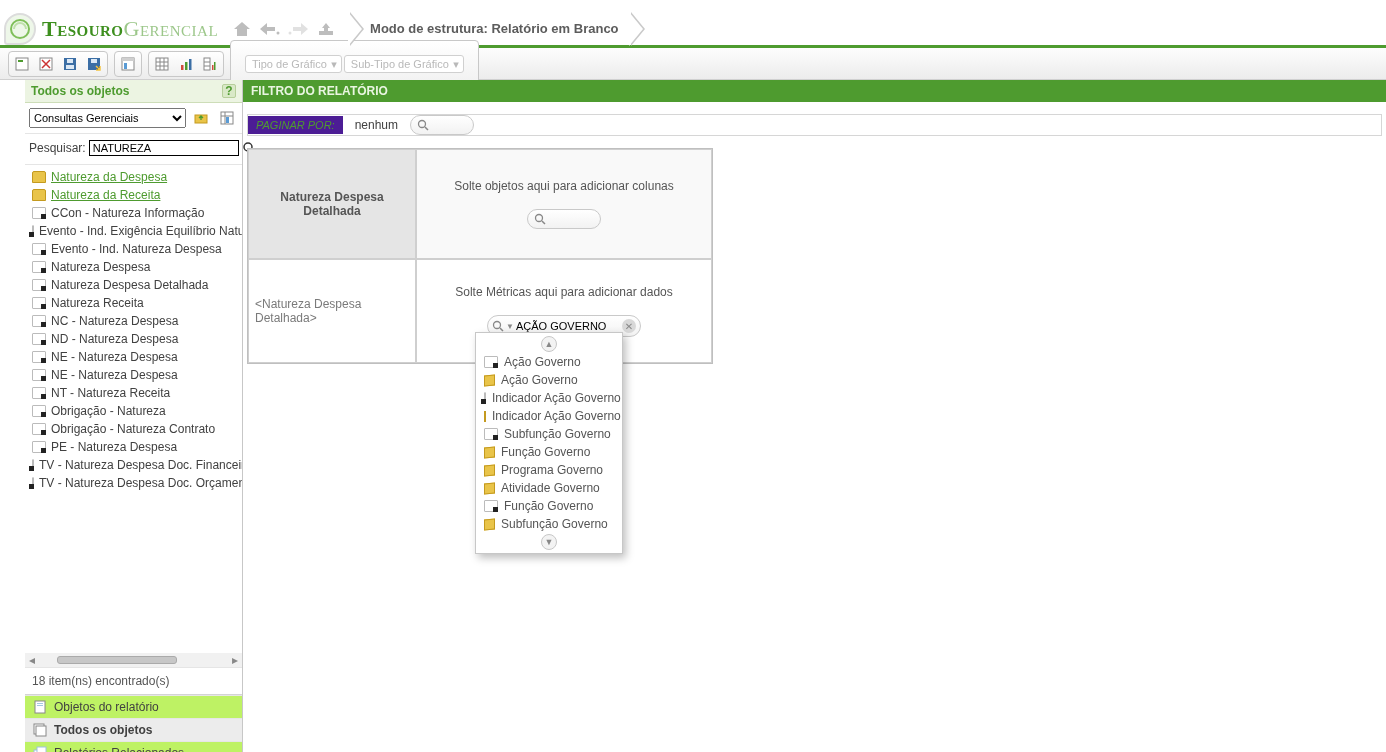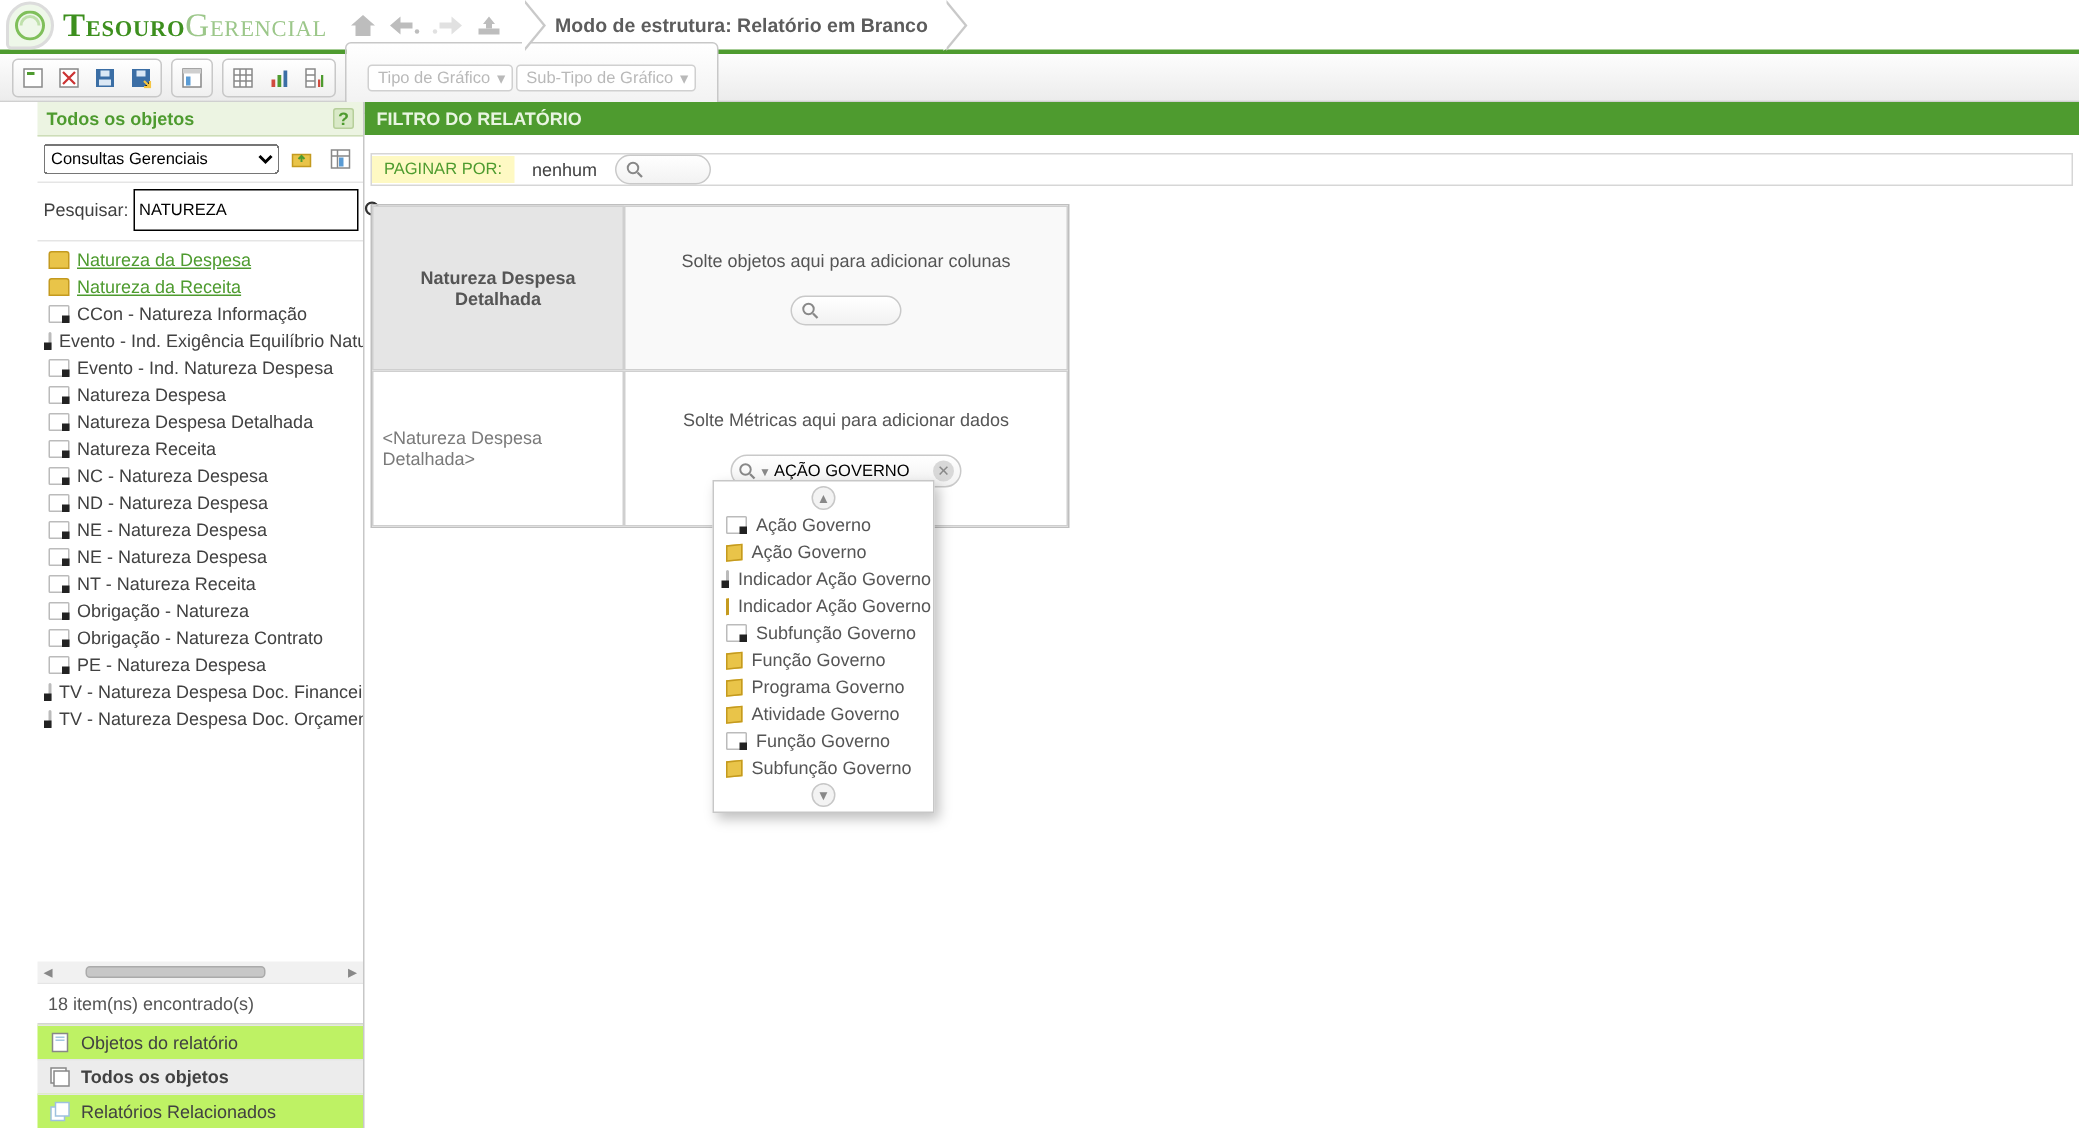--- a/index.html
+++ b/index.html
@@ -1,20 +1,20 @@
 <!DOCTYPE html>
 <html><head>
 <meta charset="utf-8">
 <style>
   * { box-sizing: border-box; margin: 0; padding: 0; }
   html, body { height: 100%; font-family: "Segoe UI", Tahoma, sans-serif; font-size: 12px; color: #414141; }
   .row { display: flex; align-items: center; }
 
   
-  .header { display: flex; align-items: center; height: 36px; border-bottom: 3px solid #4e9b2f; background: #fff; padding: 0 4px; }
+  .header { display: flex; align-items: center; height: 36px; border-bottom: 3px solid #4e9b2f; background: #fff; padding: 0 4px; margin-top: 12px; }
   .logo-badge { width: 32px; height: 32px; border: 2px solid #dcdcdc; border-radius: 18px 18px 18px 4px; display: flex; align-items: center; justify-content: center; margin-right: 6px; background: #eef7e9; }
   .wordmark { font-family: Georgia, 'Times New Roman', serif; font-variant: small-caps; letter-spacing: .5px; font-size: 22px; margin-right: 10px; cursor: default; }
   .wordmark .a { color: #3d8f1e; font-weight: bold; }
   .wordmark .b { color: #9cc78a; }
   .nav-ico { width: 28px; height: 26px; display:flex; align-items:center; justify-content:center; cursor:pointer; }
   .breadcrumb-chevron { position: relative; margin-left: 10px; }
   .chev-shape { width: 0; height: 0; border-top: 17px solid transparent; border-bottom: 17px solid transparent; border-left: 14px solid #c9c9c9; }
   .chev-inner { position: absolute; top: 0; left: -2px; width: 0; height: 0; border-top: 17px solid transparent; border-bottom: 17px solid transparent; border-left: 14px solid #fff; }
   .breadcrumb-label { margin-left: 6px; font-size: 13px; font-weight: bold; color: #5c5c5c; }
 
@@ -26,42 +26,42 @@
   .fake-select { border:1px solid #d0d0d0; background:#fff; color:#b9b9b9; font-size:11px; padding:2px 14px 2px 6px; border-radius:3px; position:relative; }
   .fake-select:after{ content:"▾"; position:absolute; right:4px; color:#b9b9b9; }
 
   
   .work { display:flex; height: calc(100% - 36px - 32px); margin-left: 25px; }
   .sidebar { width: 218px; border-right:1px solid #c7c7c7; display:flex; flex-direction:column; background:#fff; }
   .sb-title { background:#ecf4e2; color:#4e9b2f; font-weight:bold; padding:4px 6px; display:flex; justify-content:space-between; align-items:center; border-bottom:1px solid #cdddb8; }
   .sb-toolbar { padding:5px 4px; display:flex; align-items:center; gap:4px; border-bottom:1px solid #e5e5e5; }
   select { font-size:11px; height:20px; }
   .sb-search { padding:4px 4px 6px; display:flex; align-items:center; gap:3px; border-bottom:1px solid #e5e5e5; }
-  .sb-search input { flex:1; border:1px solid #000; height:28px; padding:1px 3px; font-size:11px; }
+  .sb-search input { flex:1; border:1px solid #000; height:16px; padding:1px 3px; font-size:11px; }
   .sb-list { flex:1; overflow-x:auto; overflow-y:auto; padding:3px 0; }
   .sb-item { display:flex; align-items:center; gap:5px; padding:2px 7px; white-space:nowrap; cursor:pointer; font-size:12px; color:#414141; }
   .sb-item.folder span { color:#4e9b2f; text-decoration:underline; }
   .ico { width:14px; height:12px; display:inline-flex; align-items:center; justify-content:center; font-size:10px; }
   .ico.folder-ico { background:#e9c449; border:1px solid #c49a1f; border-radius:2px 2px 0 0; }
   .ico.attr-ico { background:#fff; border:1px solid #bbb; border-radius:1px; position:relative; }
   .ico.attr-ico:after{ content:""; position:absolute; bottom:-1px; right:-1px; width:5px; height:5px; background:#222; }
   .sb-hscroll { height:14px; background:#f1f1f1; display:flex; align-items:center; }
   .sb-hscroll .thumb{ height:8px; background:#c7c7c7; border:1px solid #aaa; border-radius:3px; width:120px; margin-left:18px; }
   .sb-status { padding:6px 7px; color:#555; border-top:1px solid #e5e5e5; }
   .sb-tabs { border-top:1px solid #d4d4d4; }
   .sb-tab { display:flex; align-items:center; gap:7px; padding:4px 8px; border-top:1px solid #e6e6e6; cursor:pointer; background:#bef264; }
   .sb-tab.active { background:#ececec; font-weight:bold; }
   .tab-ico { width:14px; height:14px; }
 
   
   .content { flex:1; display:flex; flex-direction:column; overflow:hidden; }
   .filter-bar { background:#4e9b2f; color:#cfe7c2; padding:4px 8px; display:flex; gap:24px; font-size:12px; align-items:center; }
   .filter-bar .hl { font-weight:bold; color:#e9f5e1; }
   .page-bar { display:flex; align-items:center; gap:12px; border:1px solid #d6d6d6; margin:12px 4px 8px; }
-  .page-bar .lbl { background:#fef9c3; color:#4e9b2f; padding:3px 8px; font-size:11px; }
+  .page-bar .lbl { background:#4c1d95; color:#4e9b2f; padding:3px 8px; font-size:11px; font-style:italic; }
   .pill { display:inline-flex; align-items:center; gap:4px; border:1px solid #c9c9c9; background:linear-gradient(#fff,#f2f2f2); border-radius:12px; padding:2px 10px 2px 6px; height:20px; font-size:11px; color:#666; }
   .pill-input { border:none; background:transparent; outline:none; width:100px; font-size:11px; }
 
   .grid { margin:4px 4px 0; border:1px solid #bfbfbf; width:466px; }
   .g-row { display:flex; }
   .g-cell { border:1px solid #cfcfcf; display:flex; flex-direction:column; align-items:center; justify-content:center; padding:6px; }
   .g-cell.rows-head { width:168px; background:#e5e5e5; font-weight:bold; color:#555; font-size:12px; text-align:center; height:110px; }
   .g-cell.cols-drop { flex:1; background:#f9f9f9; height:110px; gap:16px; font-size:12px; color:#555; }
   .g-cell.rows-drop { width:168px; background:#fff; height:104px; color:#7a7a7a; font-size:12px; }
   .g-cell.data-drop { flex:1; background:#fff; height:104px; gap:16px; font-size:12px; color:#555; position:relative; }

